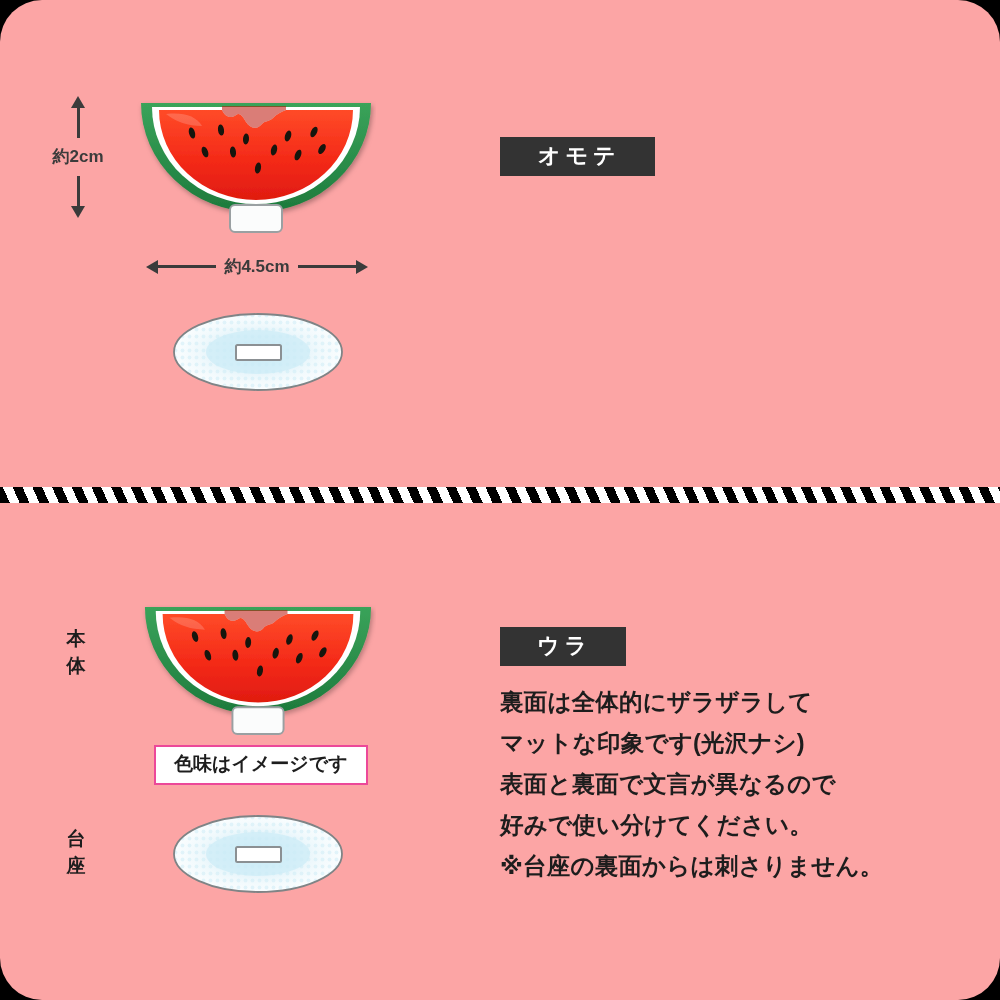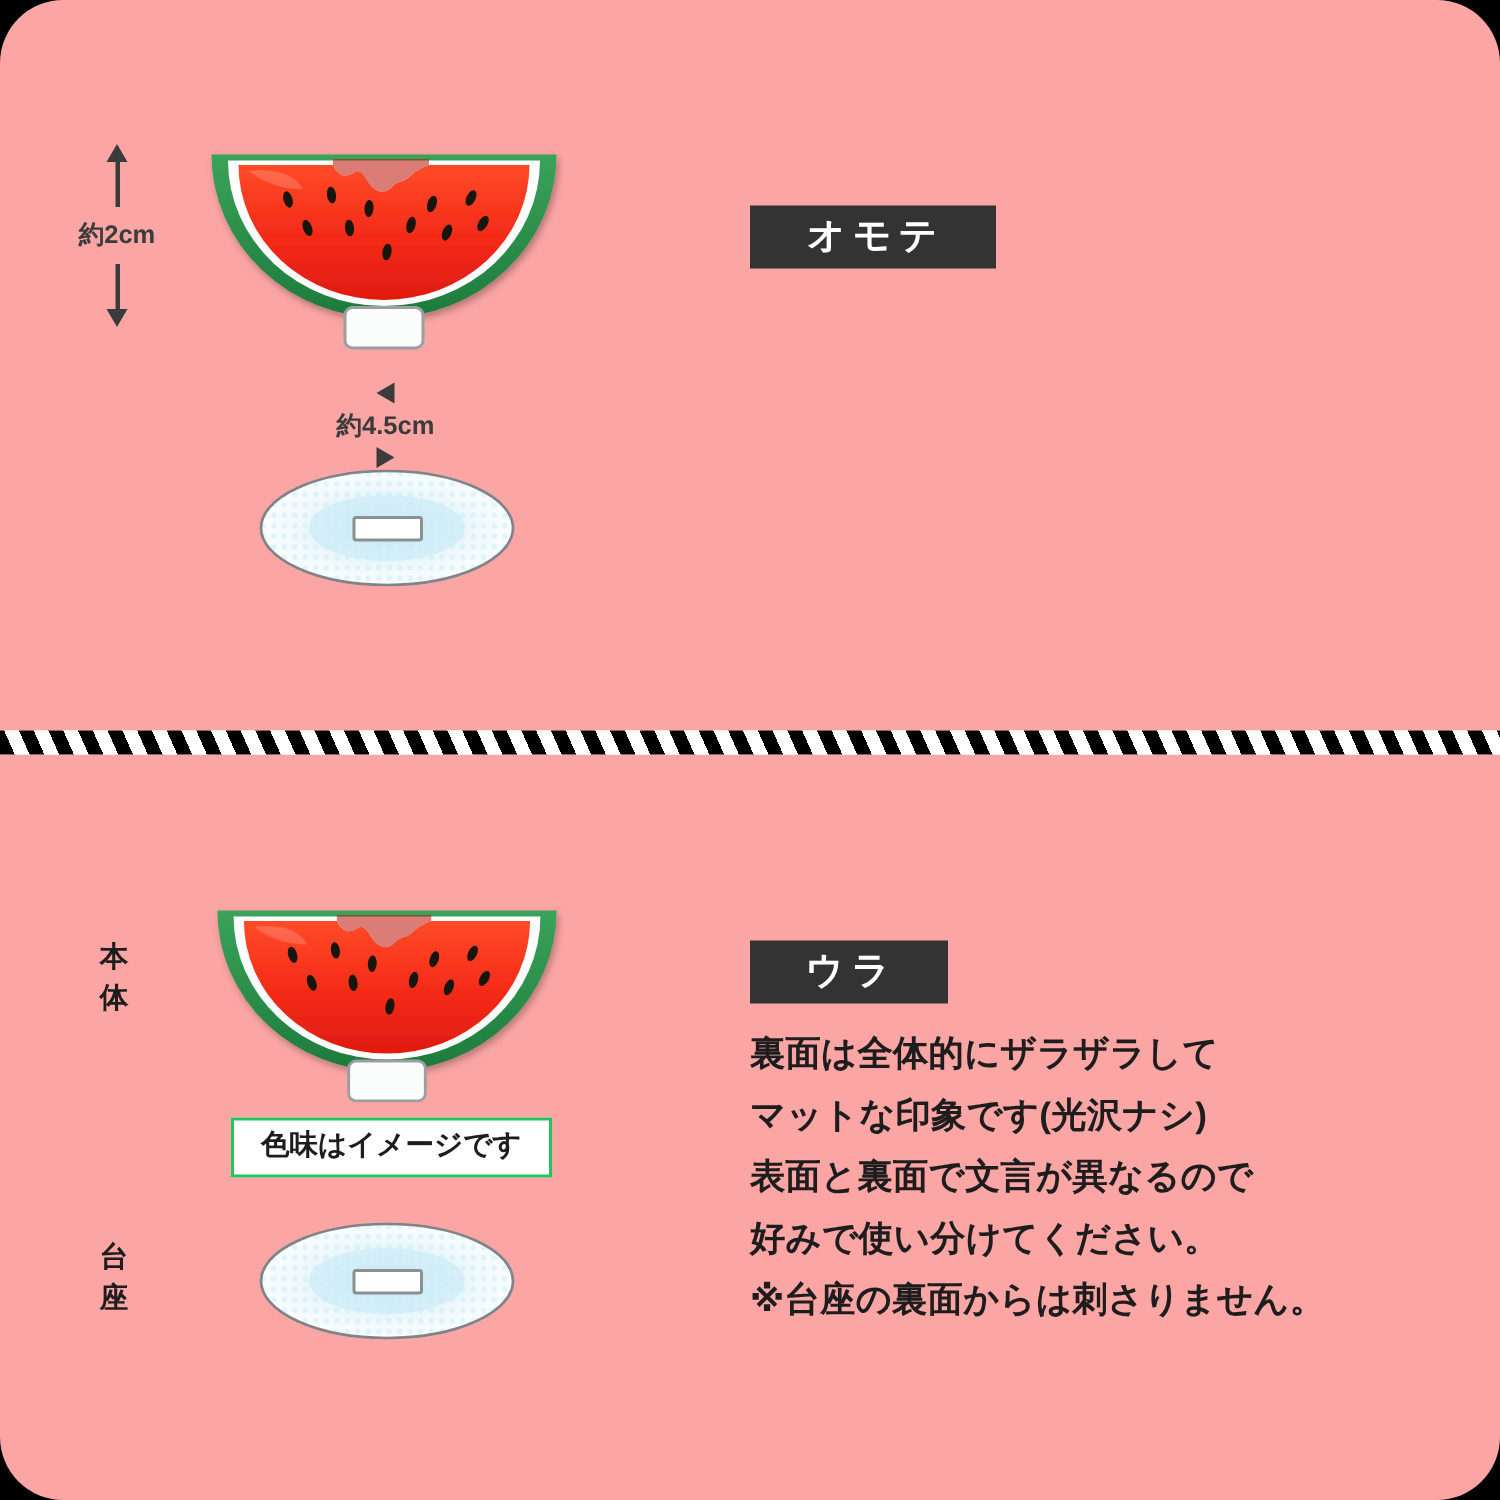--- a/index.html
+++ b/index.html
@@ -77,21 +77,20 @@
     padding: 6px 0;
     white-space: nowrap;
   }
 
   
   .hdim {
     position: absolute;
     display: flex;
     align-items: center;
     color: #3b3b3b;
-    flex-direction: column;
   }
   .hdim .hhead {
     width: 0; height: 0;
     border-top: 7px solid transparent;
     border-bottom: 7px solid transparent;
   }
   .hdim .hhead.left  { border-right: 12px solid #3b3b3b; }
   .hdim .hhead.right { border-left: 12px solid #3b3b3b; }
   .hdim .hshaft {
     height: 3px;
@@ -115,21 +114,21 @@
     line-height: 27px;
     text-align: center;
     letter-spacing: 0;
   }
 
   
   .badge {
     position: absolute;
     background: #333333;
     color: #ffffff;
-    font-size: 25px;
+    font-size: 22px;
     font-weight: 700;
     letter-spacing: 5px;
     padding: 7px 34px 9px 38px;
     line-height: 1.05;
     display: inline-block;
   }
 
   
   .copy {
     position: absolute;
@@ -137,21 +136,21 @@
     font-size: 23.5px;
     font-weight: 700;
     line-height: 41px;
     letter-spacing: 0.2px;
     white-space: pre-line;
   }
 
   
   .notebox {
     position: absolute;
-    border: 2px solid #22c55e;
+    border: 2px solid #ec4899;
     background: #ffffff;
     font-size: 19px;
     font-weight: 700;
     color: #1d1d1d;
     padding: 5px 18px 7px;
     white-space: nowrap;
     line-height: 1.25;
   }
 
   

